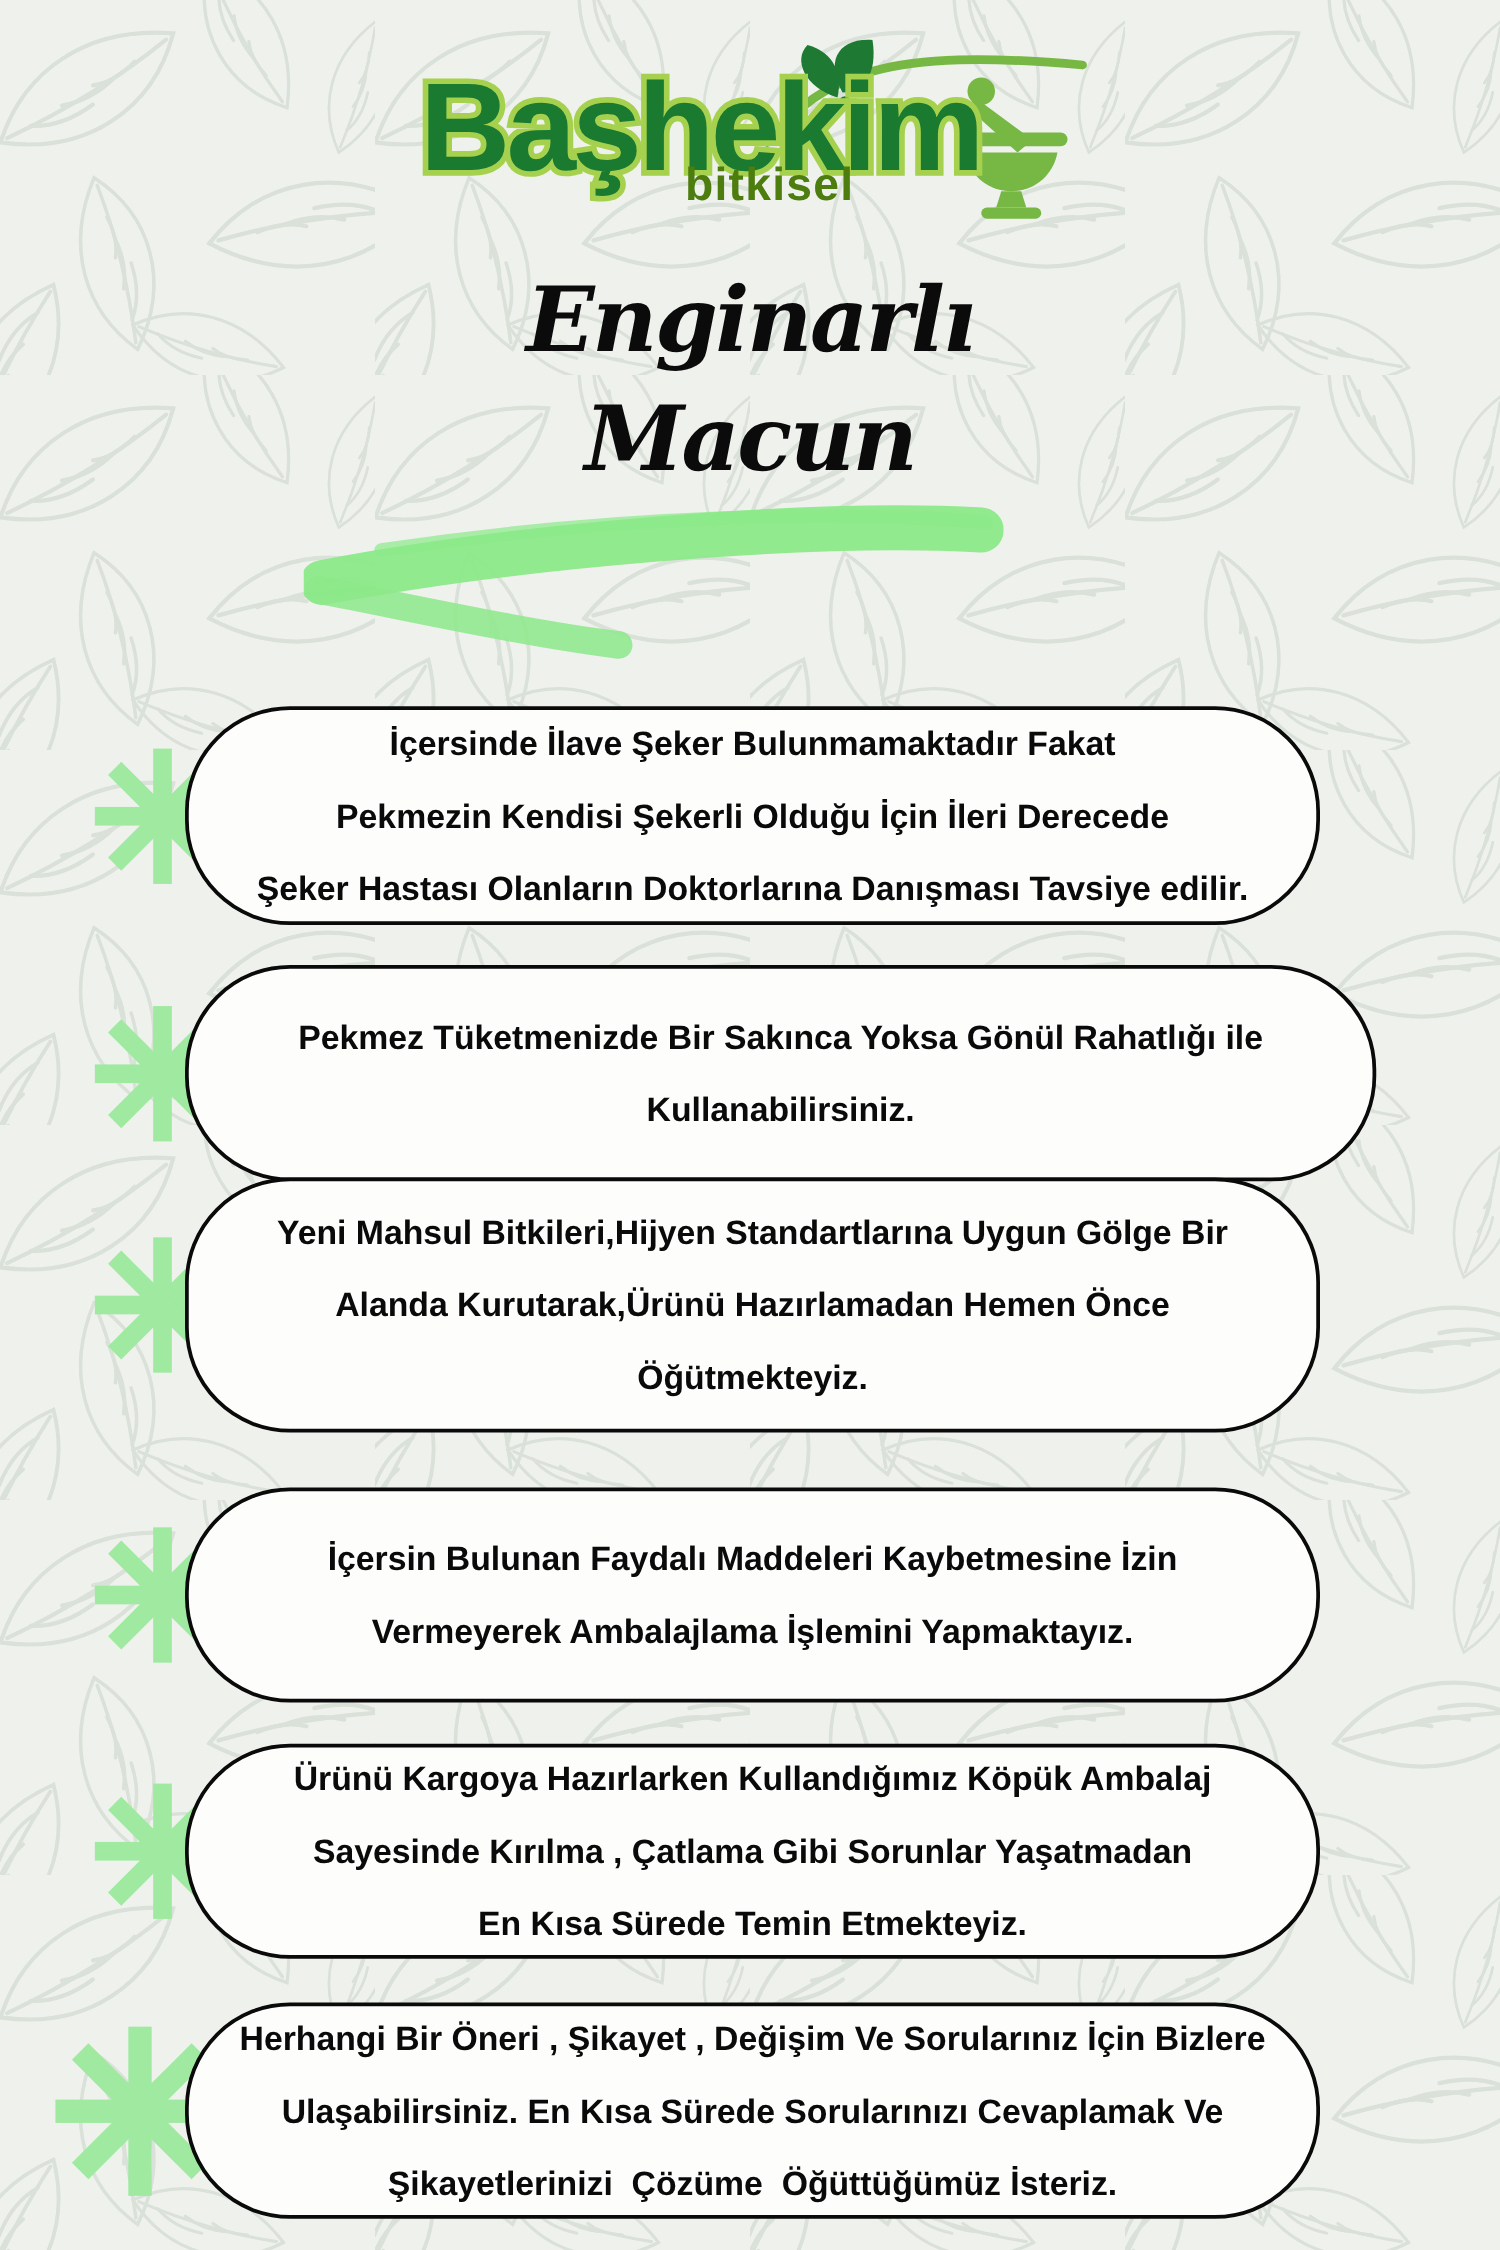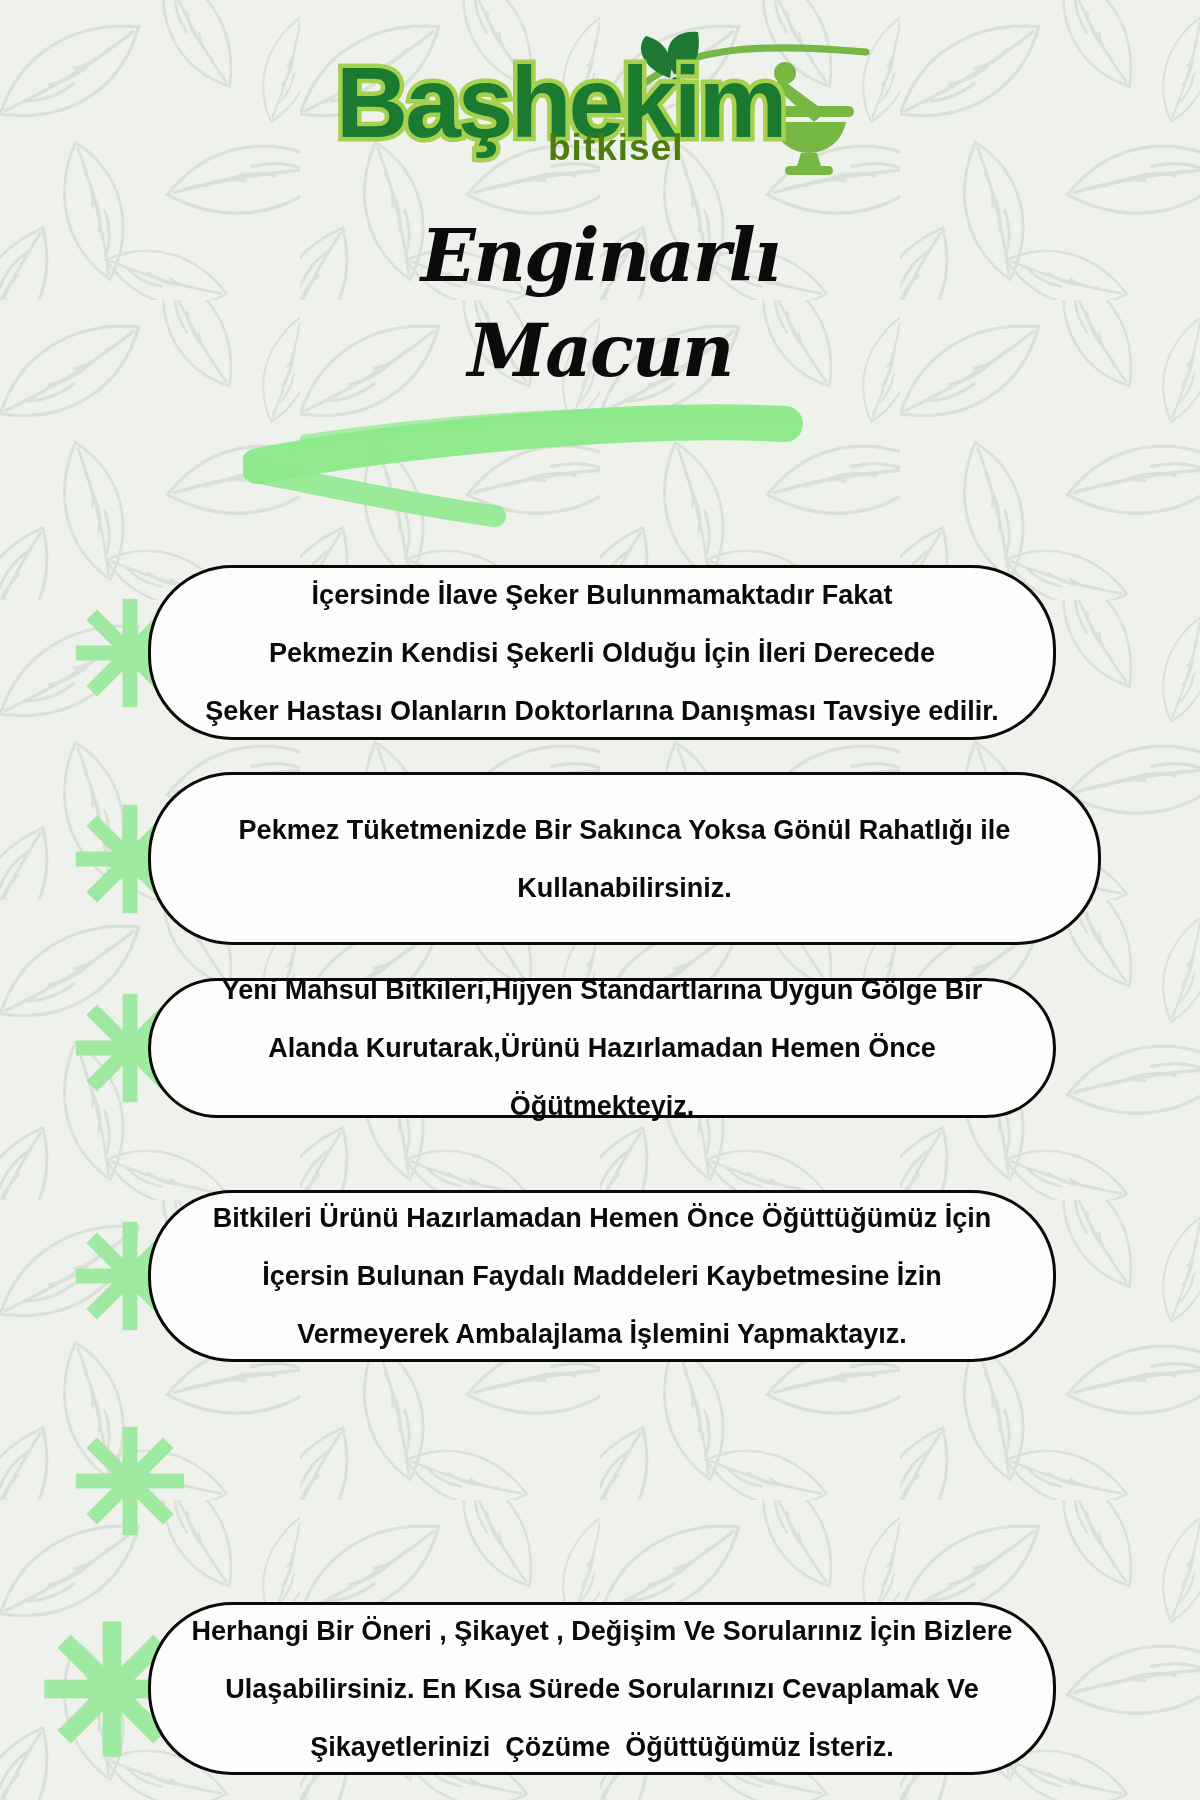--- a/index.html
+++ b/index.html
@@ -124,46 +124,50 @@
   <div class="row" style="top:772px;height:173px;padding-left:45px;">
     <svg class="asterisk" viewBox="0 0 120 120">
         <use href="#ast"></use>
       </svg>
     <div class="card">
       <div class="line">Pekmez Tüketmenizde Bir Sakınca Yoksa Gönül Rahatlığı ile</div>
       <div class="line">Kullanabilirsiniz.</div>
     </div>
   </div>
 
-  <div class="row" style="top:978px;height:140px;">
+  <div class="row" style="top:942px;height:204px;">
     <svg class="asterisk" viewBox="0 0 120 120">
         <use href="#ast"></use>
       </svg>
     <div class="card">
       <div class="line">Yeni Mahsul Bitkileri,Hijyen Standartlarına Uygun Gölge Bir</div>
       <div class="line">Alanda Kurutarak,Ürünü Hazırlamadan Hemen Önce</div>
       <div class="line">Öğütmekteyiz.</div>
     </div>
   </div>
 
   <div class="row" style="top:1190px;height:172px;">
     <svg class="asterisk" viewBox="0 0 120 120">
         <use href="#ast"></use>
       </svg>
     <div class="card">
-      <div class="line">Bitkileri Ürünü Hazırlamadan Hemen Önce Öğüttüğümüz İçin</div>
       <div class="line">İçersin Bulunan Faydalı Maddeleri Kaybetmesine İzin</div>
       <div class="line">Vermeyerek Ambalajlama İşlemini Yapmaktayız.</div>
     </div>
   </div>
 
   <div class="row" style="top:1395px;height:172px;">
     <svg class="asterisk" viewBox="0 0 120 120">
         <use href="#ast"></use>
       </svg>
+    <div class="card">
+      <div class="line">Ürünü Kargoya Hazırlarken Kullandığımız Köpük Ambalaj</div>
+      <div class="line">Sayesinde Kırılma , Çatlama Gibi Sorunlar Yaşatmadan</div>
+      <div class="line">En Kısa Sürede Temin Etmekteyiz.</div>
+    </div>
   </div>
 
   <div class="row last" style="top:1602px;height:173px;">
     <svg class="asterisk" viewBox="0 0 120 120">
         <use href="#ast"></use>
       </svg>
     <div class="card">
       <div class="line">Herhangi Bir Öneri , Şikayet , Değişim Ve Sorularınız İçin Bizlere</div>
       <div class="line">Ulaşabilirsiniz. En Kısa Sürede Sorularınızı Cevaplamak Ve</div>
       <div class="line">Şikayetlerinizi  Çözüme  Öğüttüğümüz İsteriz.</div>

